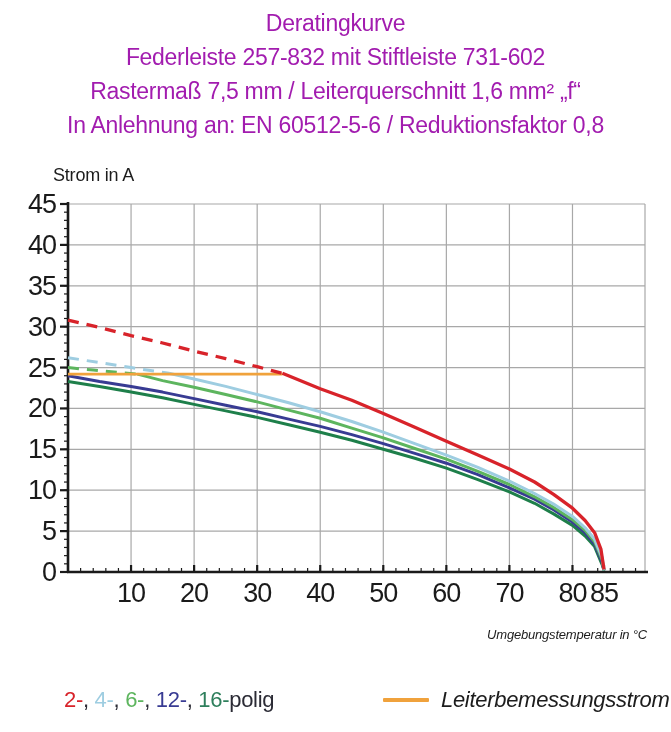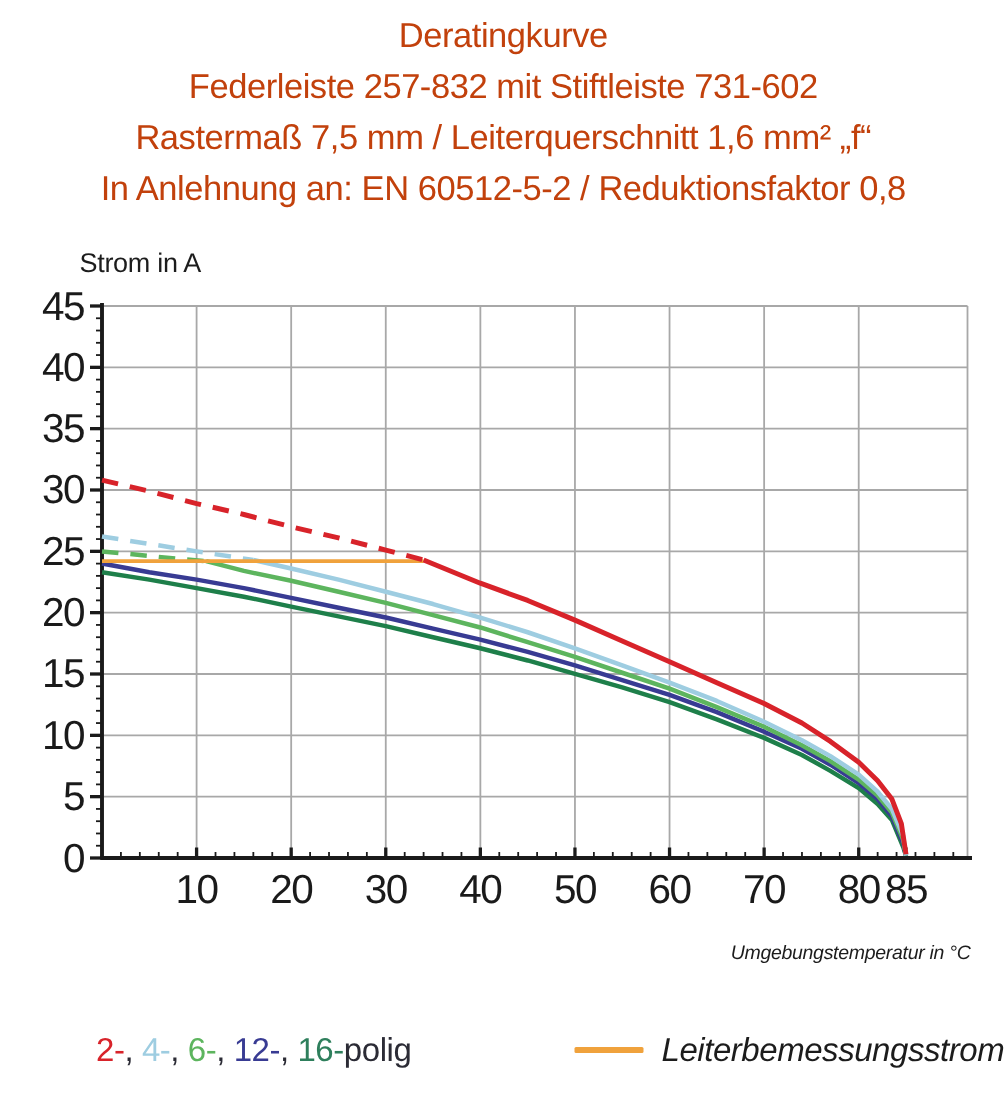--- a/index.html
+++ b/index.html
@@ -2,41 +2,41 @@
 <html><head>
 <meta charset="utf-8">
 <style>
   html,body{margin:0;padding:0;background:#fff;}
   .page{
     position:relative;width:671px;height:732px;background:#ffffff;
     font-family:"Liberation Sans",sans-serif;color:#1c1c1c;overflow:hidden;
   }
   .title-block{
     position:absolute;top:6px;left:0;width:671px;text-align:center;
-    font-size:23px;line-height:34px;letter-spacing:-0.3px;color:#c2410c;
+    font-size:23px;line-height:34px;letter-spacing:-0.3px;color:#a21caf;
   }
   .ylabel{position:absolute;left:53px;top:165px;font-size:18px;letter-spacing:-0.2px;}
   .xlabel{position:absolute;top:627px;right:24px;font-size:13px;letter-spacing:-0.2px;font-style:italic;}
   #chart{position:absolute;left:0;top:0;width:671px;height:732px;}
   .legend-row{position:absolute;top:687px;left:0;width:671px;font-size:22px;letter-spacing:-0.3px;}
   .poles{position:absolute;left:64px;top:0;white-space:nowrap;}
   .rated{position:absolute;left:383px;top:0;white-space:nowrap;display:flex;align-items:center;font-style:italic;}
   .swatch{display:inline-block;width:46px;height:4px;margin-right:12px;border-radius:1px;}
   .dark{color:#2b2b35;}
 </style>
 </head>
 <body>
 
 <div class="page">
 
   <div class="title-block">
     <div>Deratingkurve</div>
     <div>Federleiste 257-832 mit Stiftleiste 731-602</div>
     <div>Rastermaß 7,5 mm / Leiterquerschnitt 1,6 mm² „f“</div>
-    <div>In Anlehnung an: EN 60512-5-2 / Reduktionsfaktor 0,8</div>
+    <div>In Anlehnung an: EN 60512-5-6 / Reduktionsfaktor 0,8</div>
   </div>
 
   <div class="ylabel">Strom in A</div>
 
   <svg id="chart" viewBox="0 0 671 732" xmlns="http://www.w3.org/2000/svg">
       <line x1="68" y1="531.1111111111111" x2="645" y2="531.1111111111111" stroke="#a8a8a8" stroke-width="1.2"></line>
       <line x1="68" y1="490.22222222222223" x2="645" y2="490.22222222222223" stroke="#a8a8a8" stroke-width="1.2"></line>
       <line x1="68" y1="449.3333333333333" x2="645" y2="449.3333333333333" stroke="#a8a8a8" stroke-width="1.2"></line>
       <line x1="68" y1="408.44444444444446" x2="645" y2="408.44444444444446" stroke="#a8a8a8" stroke-width="1.2"></line>
       <line x1="68" y1="367.55555555555554" x2="645" y2="367.55555555555554" stroke="#a8a8a8" stroke-width="1.2"></line>

